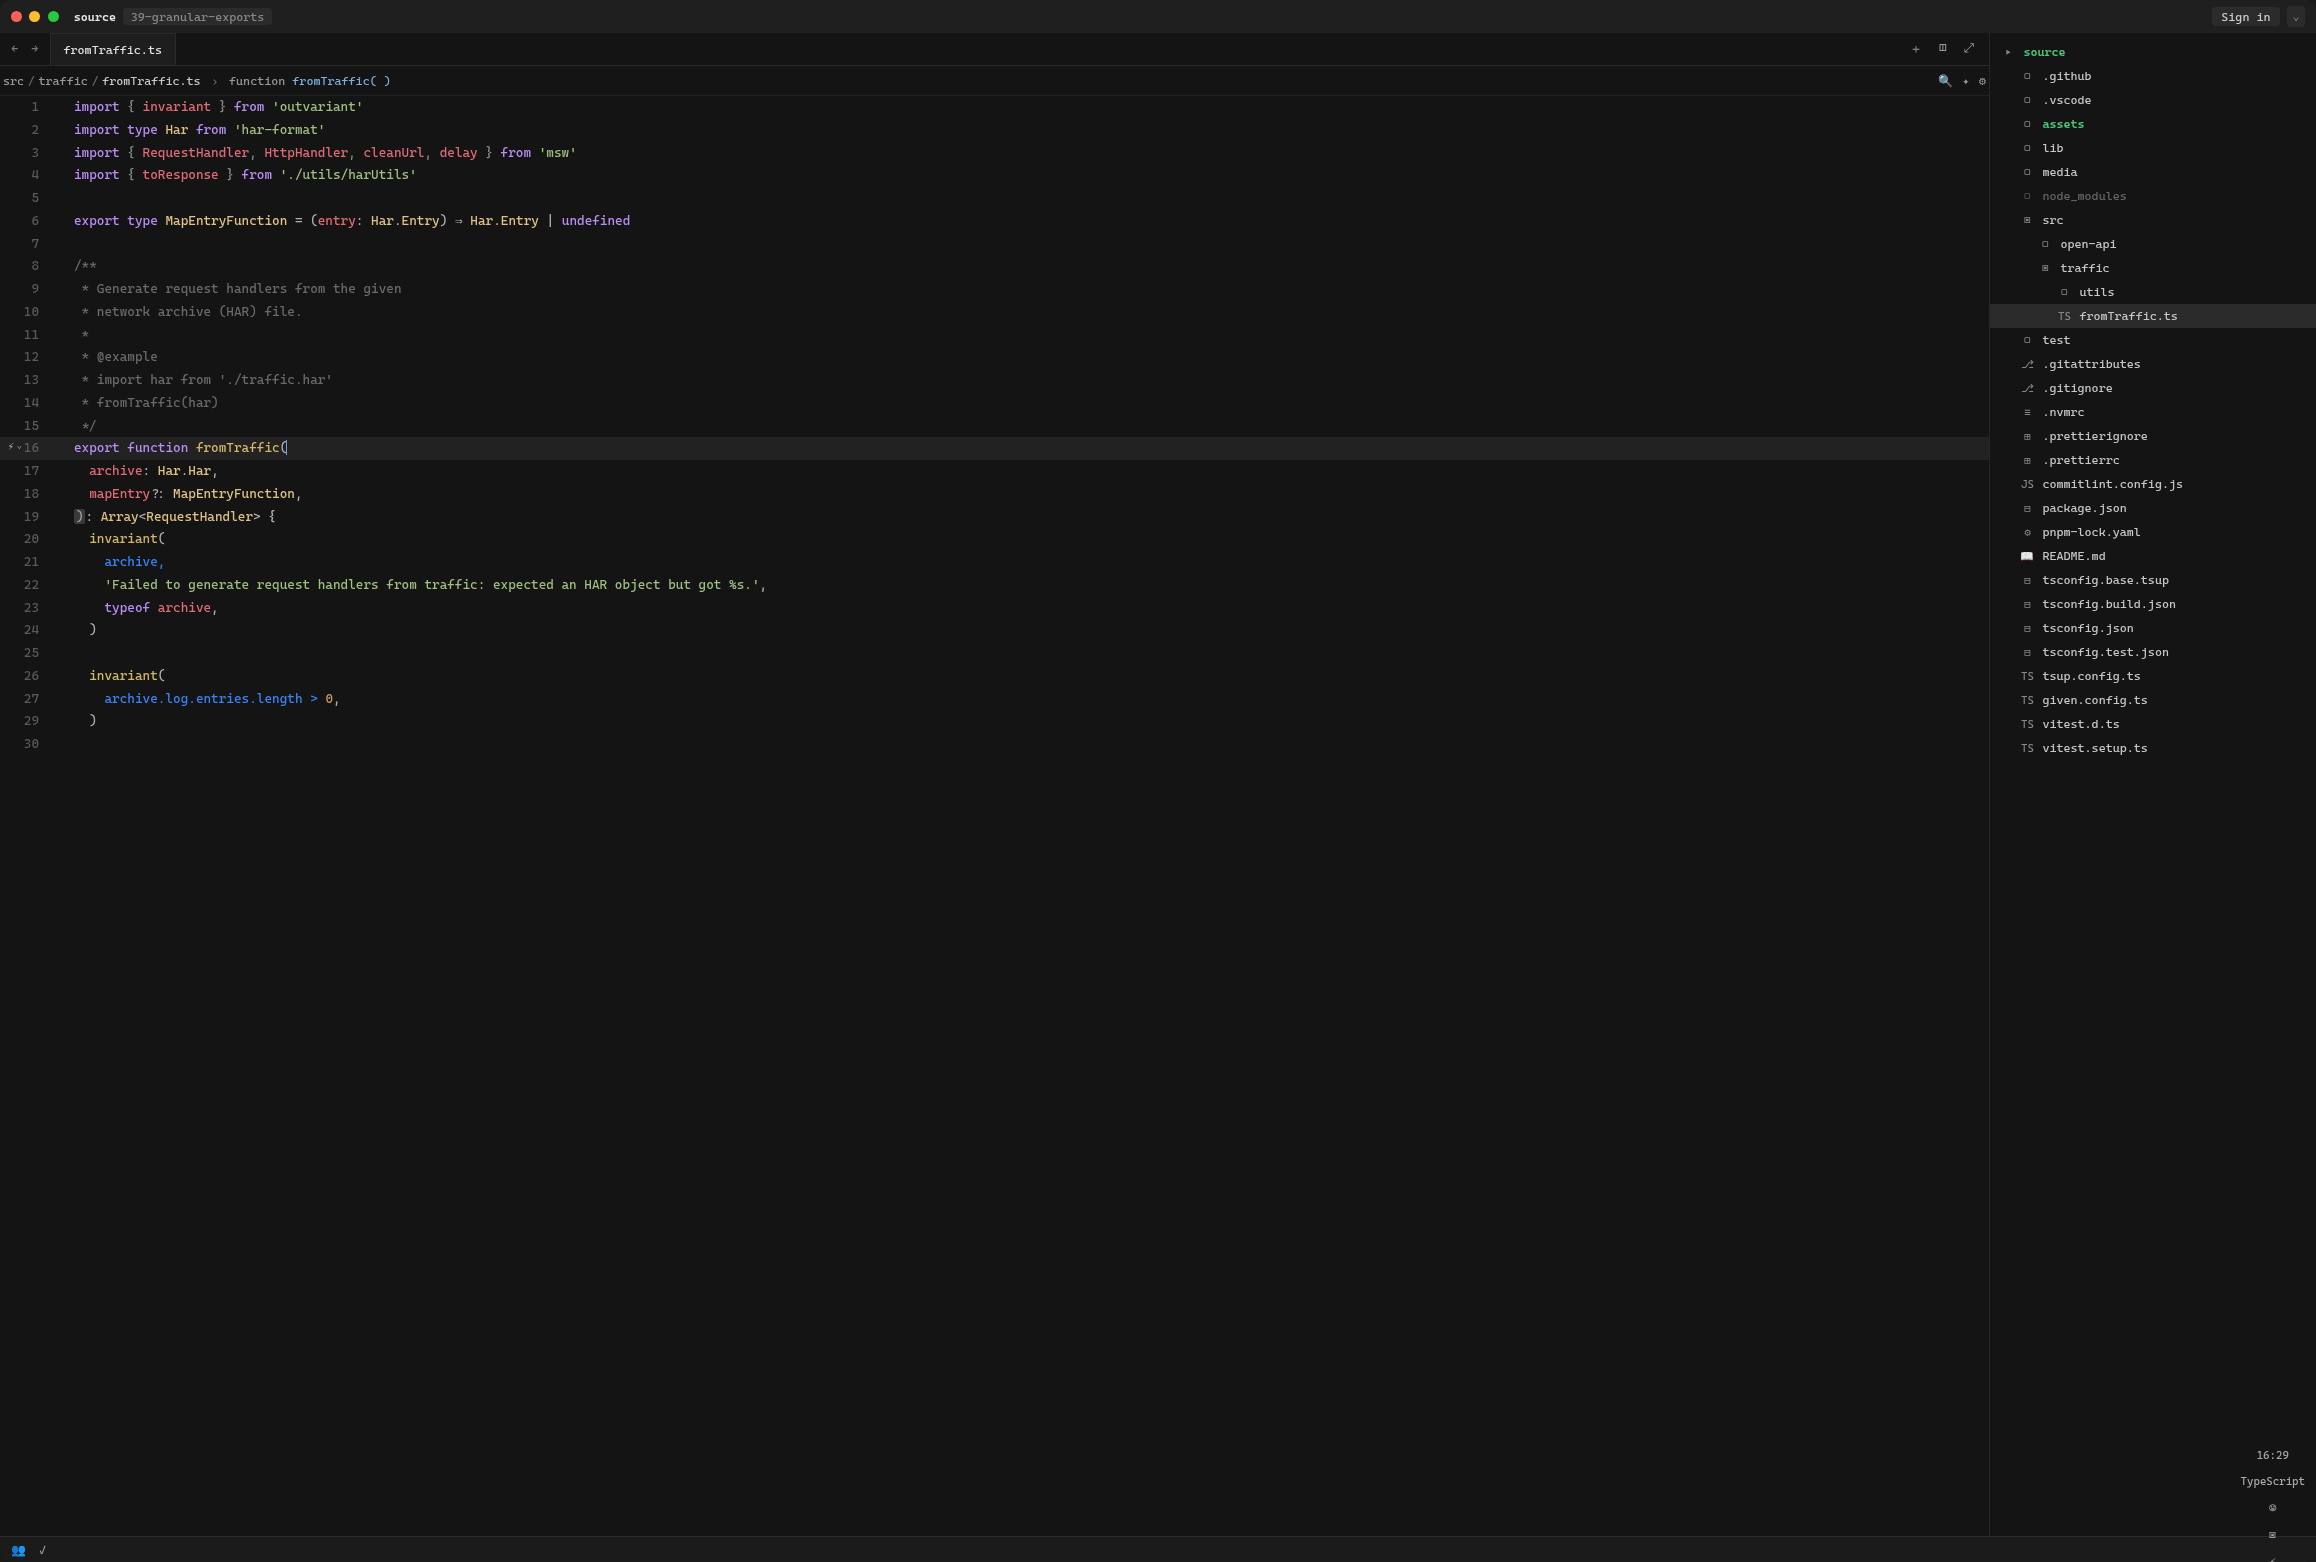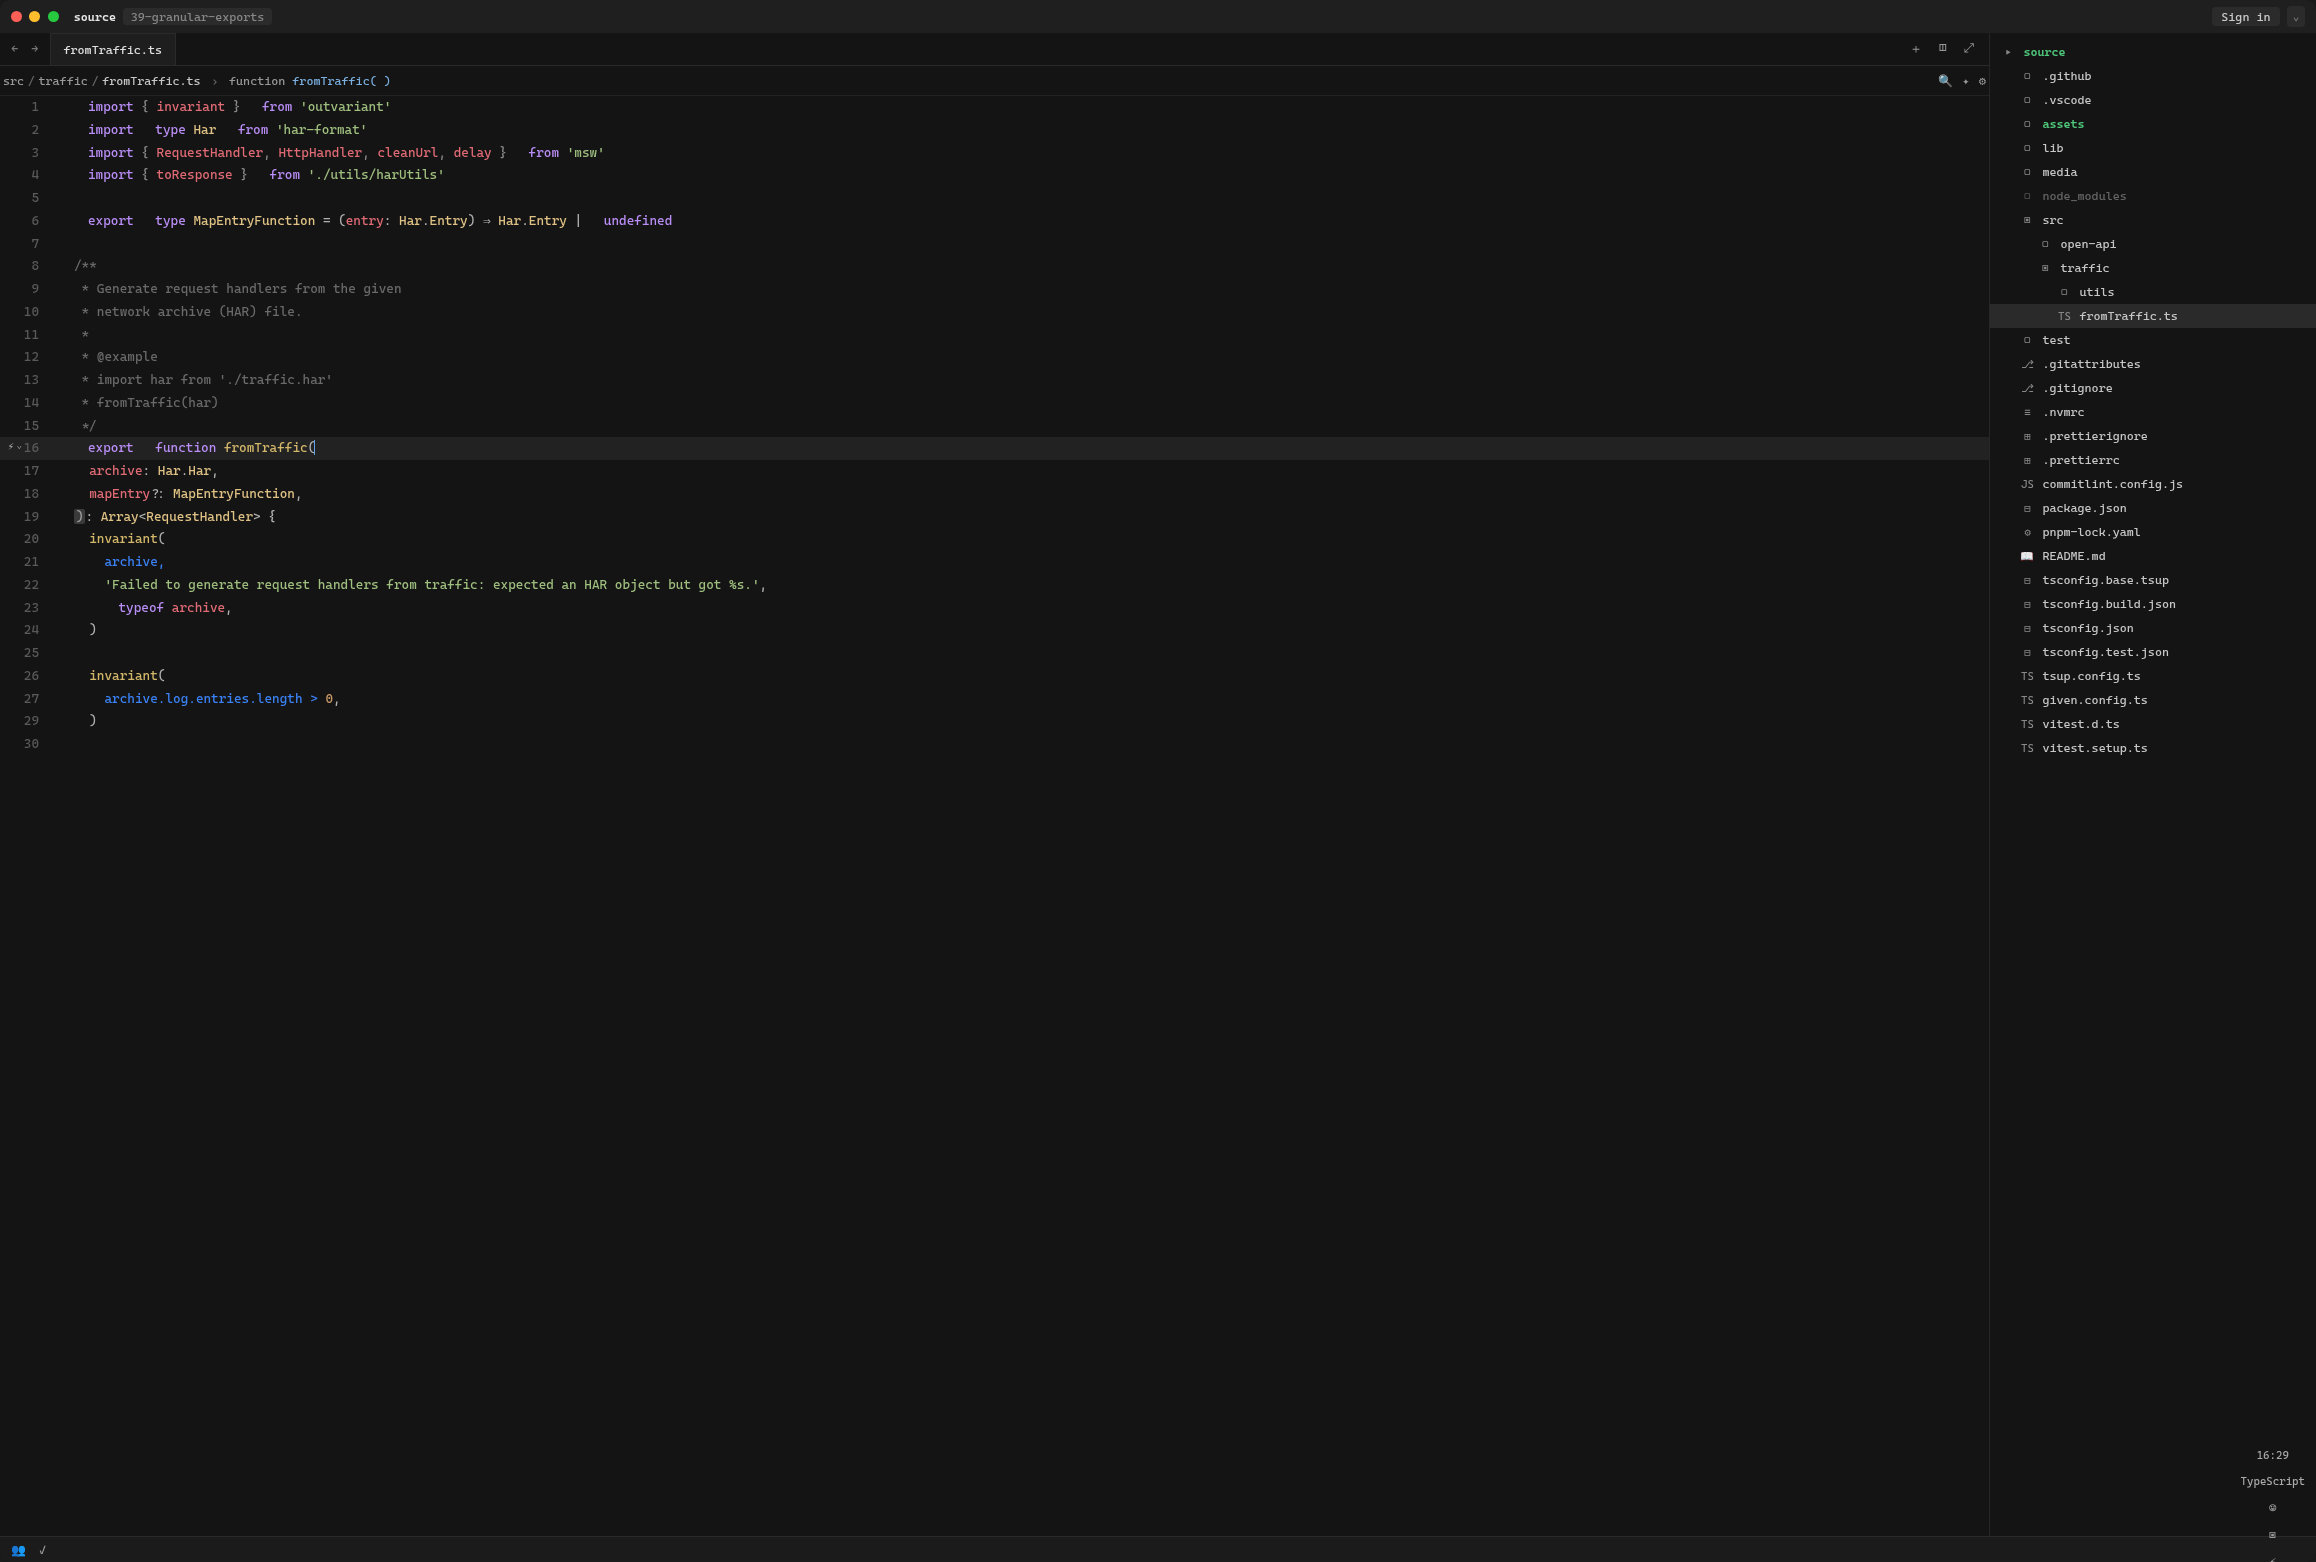--- a/index.html
+++ b/index.html
@@ -56,21 +56,21 @@
 .breadcrumb .fname { color:#7bb0e0; }
 .breadcrumb-icons { margin-left:auto; display:flex; gap:9.3px; color:#999;}
 
 .editor { flex:1; overflow:auto; background:#141414; font-size:13px; line-height: 1.75;}
 .line { display:flex; }
 .line.current { background:#222; }
 .gut { width: 52px; text-align:right; padding-right: 13px; color:#5a5a5a; user-select:none; position:relative; flex-shrink:0;}
 .gut .bolt { position:absolute; left:7.4px; color:#aaa; font-size:11px;}
 .gut .fold { position:absolute; right: 30px; color:#999; font-size:9.3px;}
 .code { white-space: pre; padding-left: 22px; flex:1;}
-.code .kw { color:#ba8ef7;margin-left:14px; }
+.code .kw { color:#ba8ef7; }
 .code .ty { color:#e0c285; }
 .code .st { color:#9fbf7f; }
 .code .fn { color:#d4b86a;margin-top:40px; }
 .code .pn { color:#888; }
 .code .op { color:#b0b0b0; }
 .code .cm { color:#6a6a6a; }
 .code .id { color:#e06b75; }
 .code .num { color:#c99a66;}
 .code .var { color:#3b82f6;}
 .code .cursor { border-left: 1.9px solid #5ea0e8; margin-left:-0.9px;}

